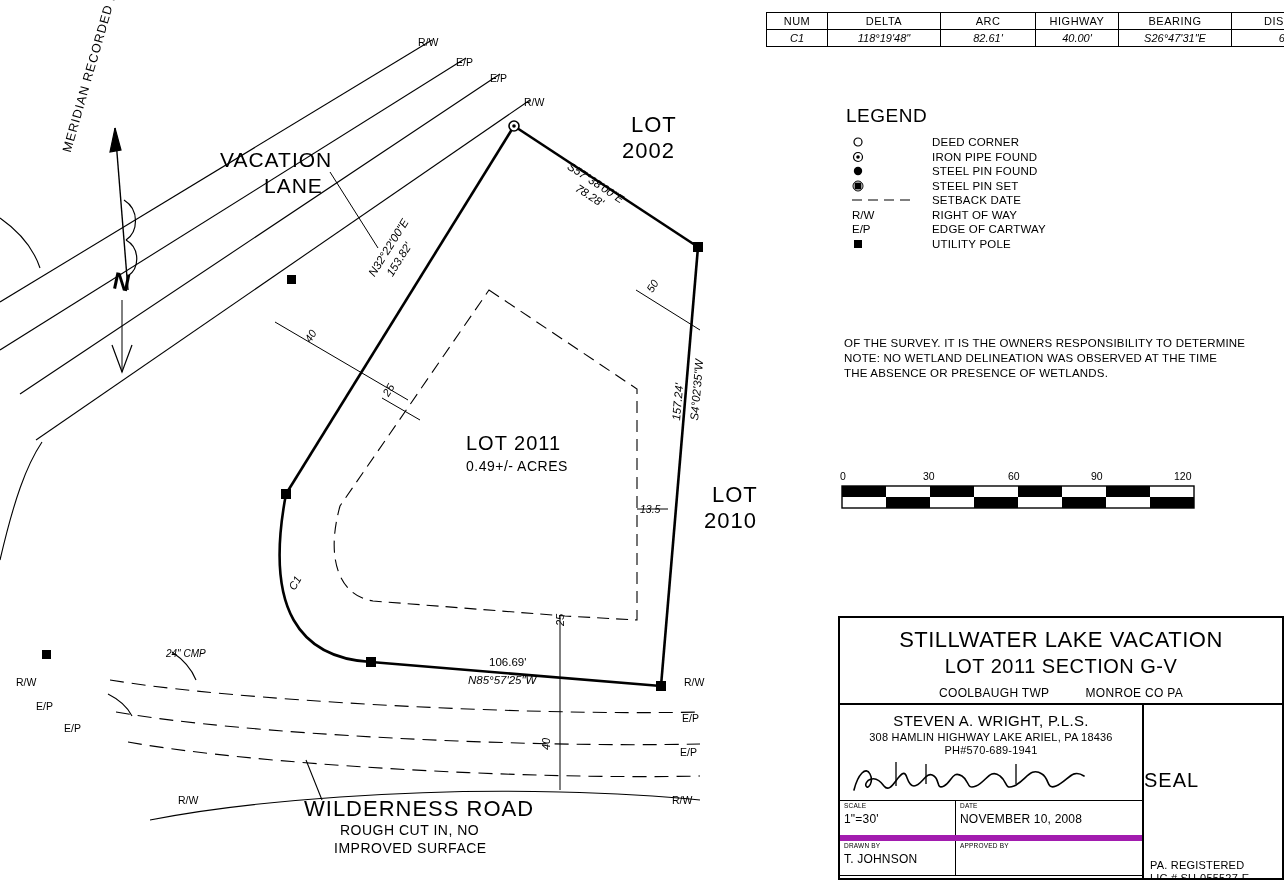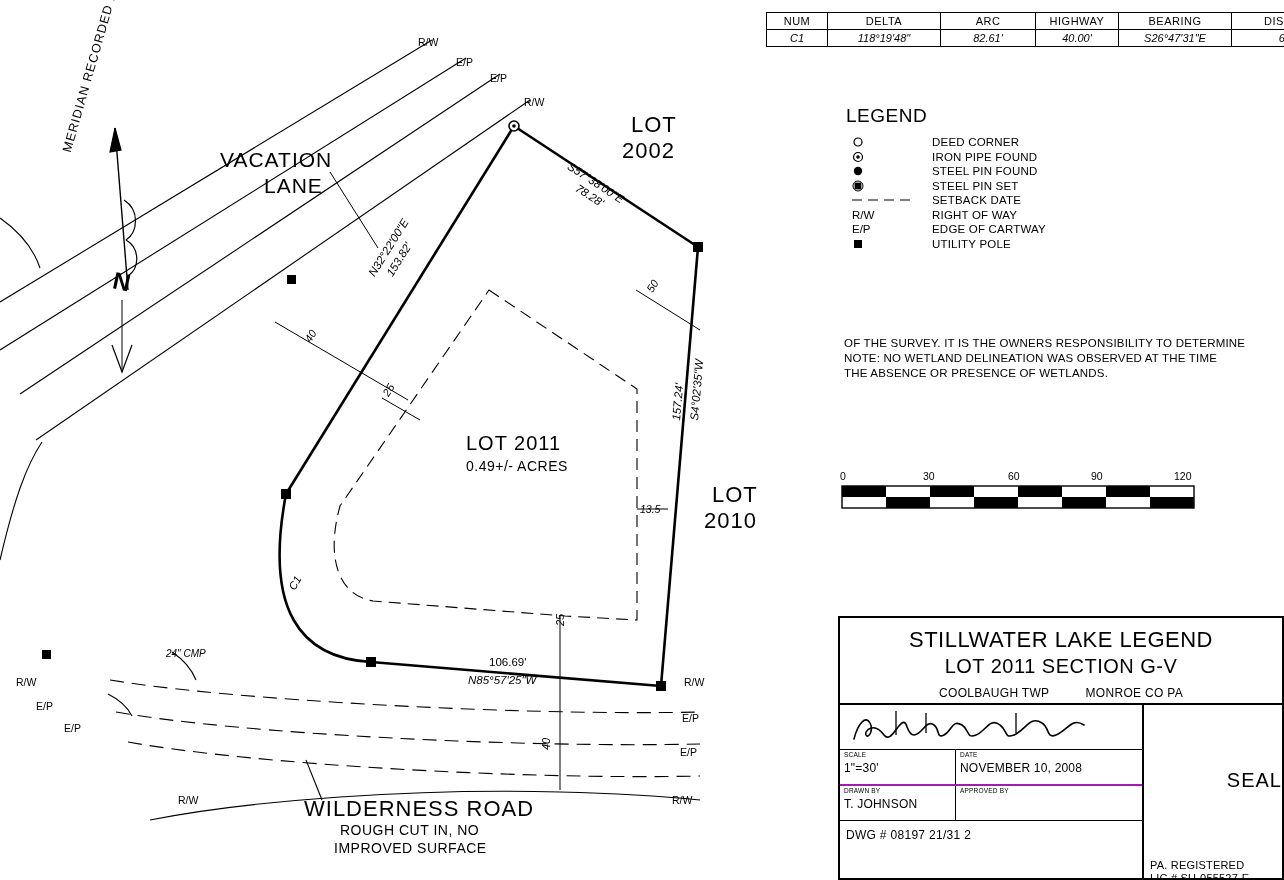--- a/index.html
+++ b/index.html
@@ -45,25 +45,25 @@
   .surv{text-align:center;}
   .surv .n1{font-size:15px;margin-top:7px;letter-spacing:.3px;}
   .surv .n2{font-size:11px;margin-top:2px;letter-spacing:.2px;}
   .surv .n3{font-size:11px;margin-top:1px;letter-spacing:.2px;}
   #sig{height:44px;position:relative;}
   #grid2{border-top:1px solid #000;display:flex;height:34px;}
   #grid2 .cell{flex:1;box-sizing:border-box;position:relative;padding:1px 4px;}
   #grid2 .cell.b{border-right:1px solid #000;}
   .mini{font-size:6.5px;letter-spacing:.2px;}
   .val{font-size:12px;margin-top:3px;letter-spacing:.2px;}
-  #grid3{border-top:2px solid #a21caf;display:flex;height:34px;}
+  #grid3{border-top:6px solid #a21caf;display:flex;height:34px;}
   #grid3 .cell{flex:1;box-sizing:border-box;position:relative;padding:1px 4px;}
   #grid3 .cell.b{border-right:1px solid #000;}
   #dwgrow{border-top:1px solid #000;height:28px;display:flex;align-items:center;padding-left:6px;font-size:12px;letter-spacing:.3px;}
-  #seal{position:absolute;left:0;top:64px;width:100%;text-align:right;font-size:20px;letter-spacing:1px;}
+  #seal{position:absolute;left:0;top:64px;width:100%;text-align:left;font-size:20px;letter-spacing:1px;}
   #palic{position:absolute;left:6px;bottom:4px;font-size:11px;line-height:13px;letter-spacing:.2px;}
 </style>
 </head>
 <body>
 
 <svg id="plan" viewBox="0 0 1284 880">
 
   <g stroke="#000" fill="none" stroke-width="1.1">
     <line x1="0" y1="302" x2="432" y2="40"></line>
     <line x1="0" y1="350" x2="466" y2="58"></line>
@@ -299,31 +299,36 @@
     <rect x="134" y="13" width="44" height="11" fill="#000"></rect>
     <rect x="178" y="2" width="44" height="11" fill="#000"></rect>
     <rect x="222" y="13" width="44" height="11" fill="#000"></rect>
     <rect x="266" y="2" width="44" height="11" fill="#000"></rect>
     <rect x="310" y="13" width="44" height="11" fill="#000"></rect>
   </svg>
 </div>
 
 <div id="titleblock">
   <div id="tb-top">
-    <div class="tb-l1">STILLWATER LAKE LEGEND</div>
+    <div class="tb-l1">STILLWATER LAKE VACATION</div>
     <div class="tb-l2">LOT 2011     SECTION G-V</div>
     <div class="tb-l3">
       <span>COOLBAUGH TWP</span>
       &nbsp;&nbsp;&nbsp;&nbsp;&nbsp;&nbsp;&nbsp;&nbsp;
       <span>MONROE CO PA</span>
     </div>
   </div>
 
   <div id="tb-bottom">
     <div id="tb-left">
+      <div class="surv">
+        <div class="n1">STEVEN A. WRIGHT, P.L.S.</div>
+        <div class="n2">308 HAMLIN HIGHWAY   LAKE ARIEL, PA  18436</div>
+        <div class="n3">PH#570-689-1941</div>
+      </div>
 
       <div id="sig">
         <svg width="300" height="44">
           <path d="M14,34 C18,18 26,10 30,18 C34,26 28,34 26,30 C24,26 34,16 44,30 C50,38 56,22 62,18
                    C68,14 66,30 74,30 C82,30 86,14 94,20 C100,24 96,34 104,30 C112,26 112,14 122,20
                    C130,25 126,34 136,30 C146,26 150,12 160,20 C168,26 164,34 174,30 C186,25 190,10 202,18
                    C210,23 206,34 216,30 C228,25 232,12 244,20" fill="none" stroke="#000" stroke-width="1.6" stroke-linecap="round"></path>
           <path d="M56,6 L56,30 M86,8 L86,28 M176,8 L176,28" stroke="#000" stroke-width="1.3" fill="none"></path>
         </svg>
       </div>

